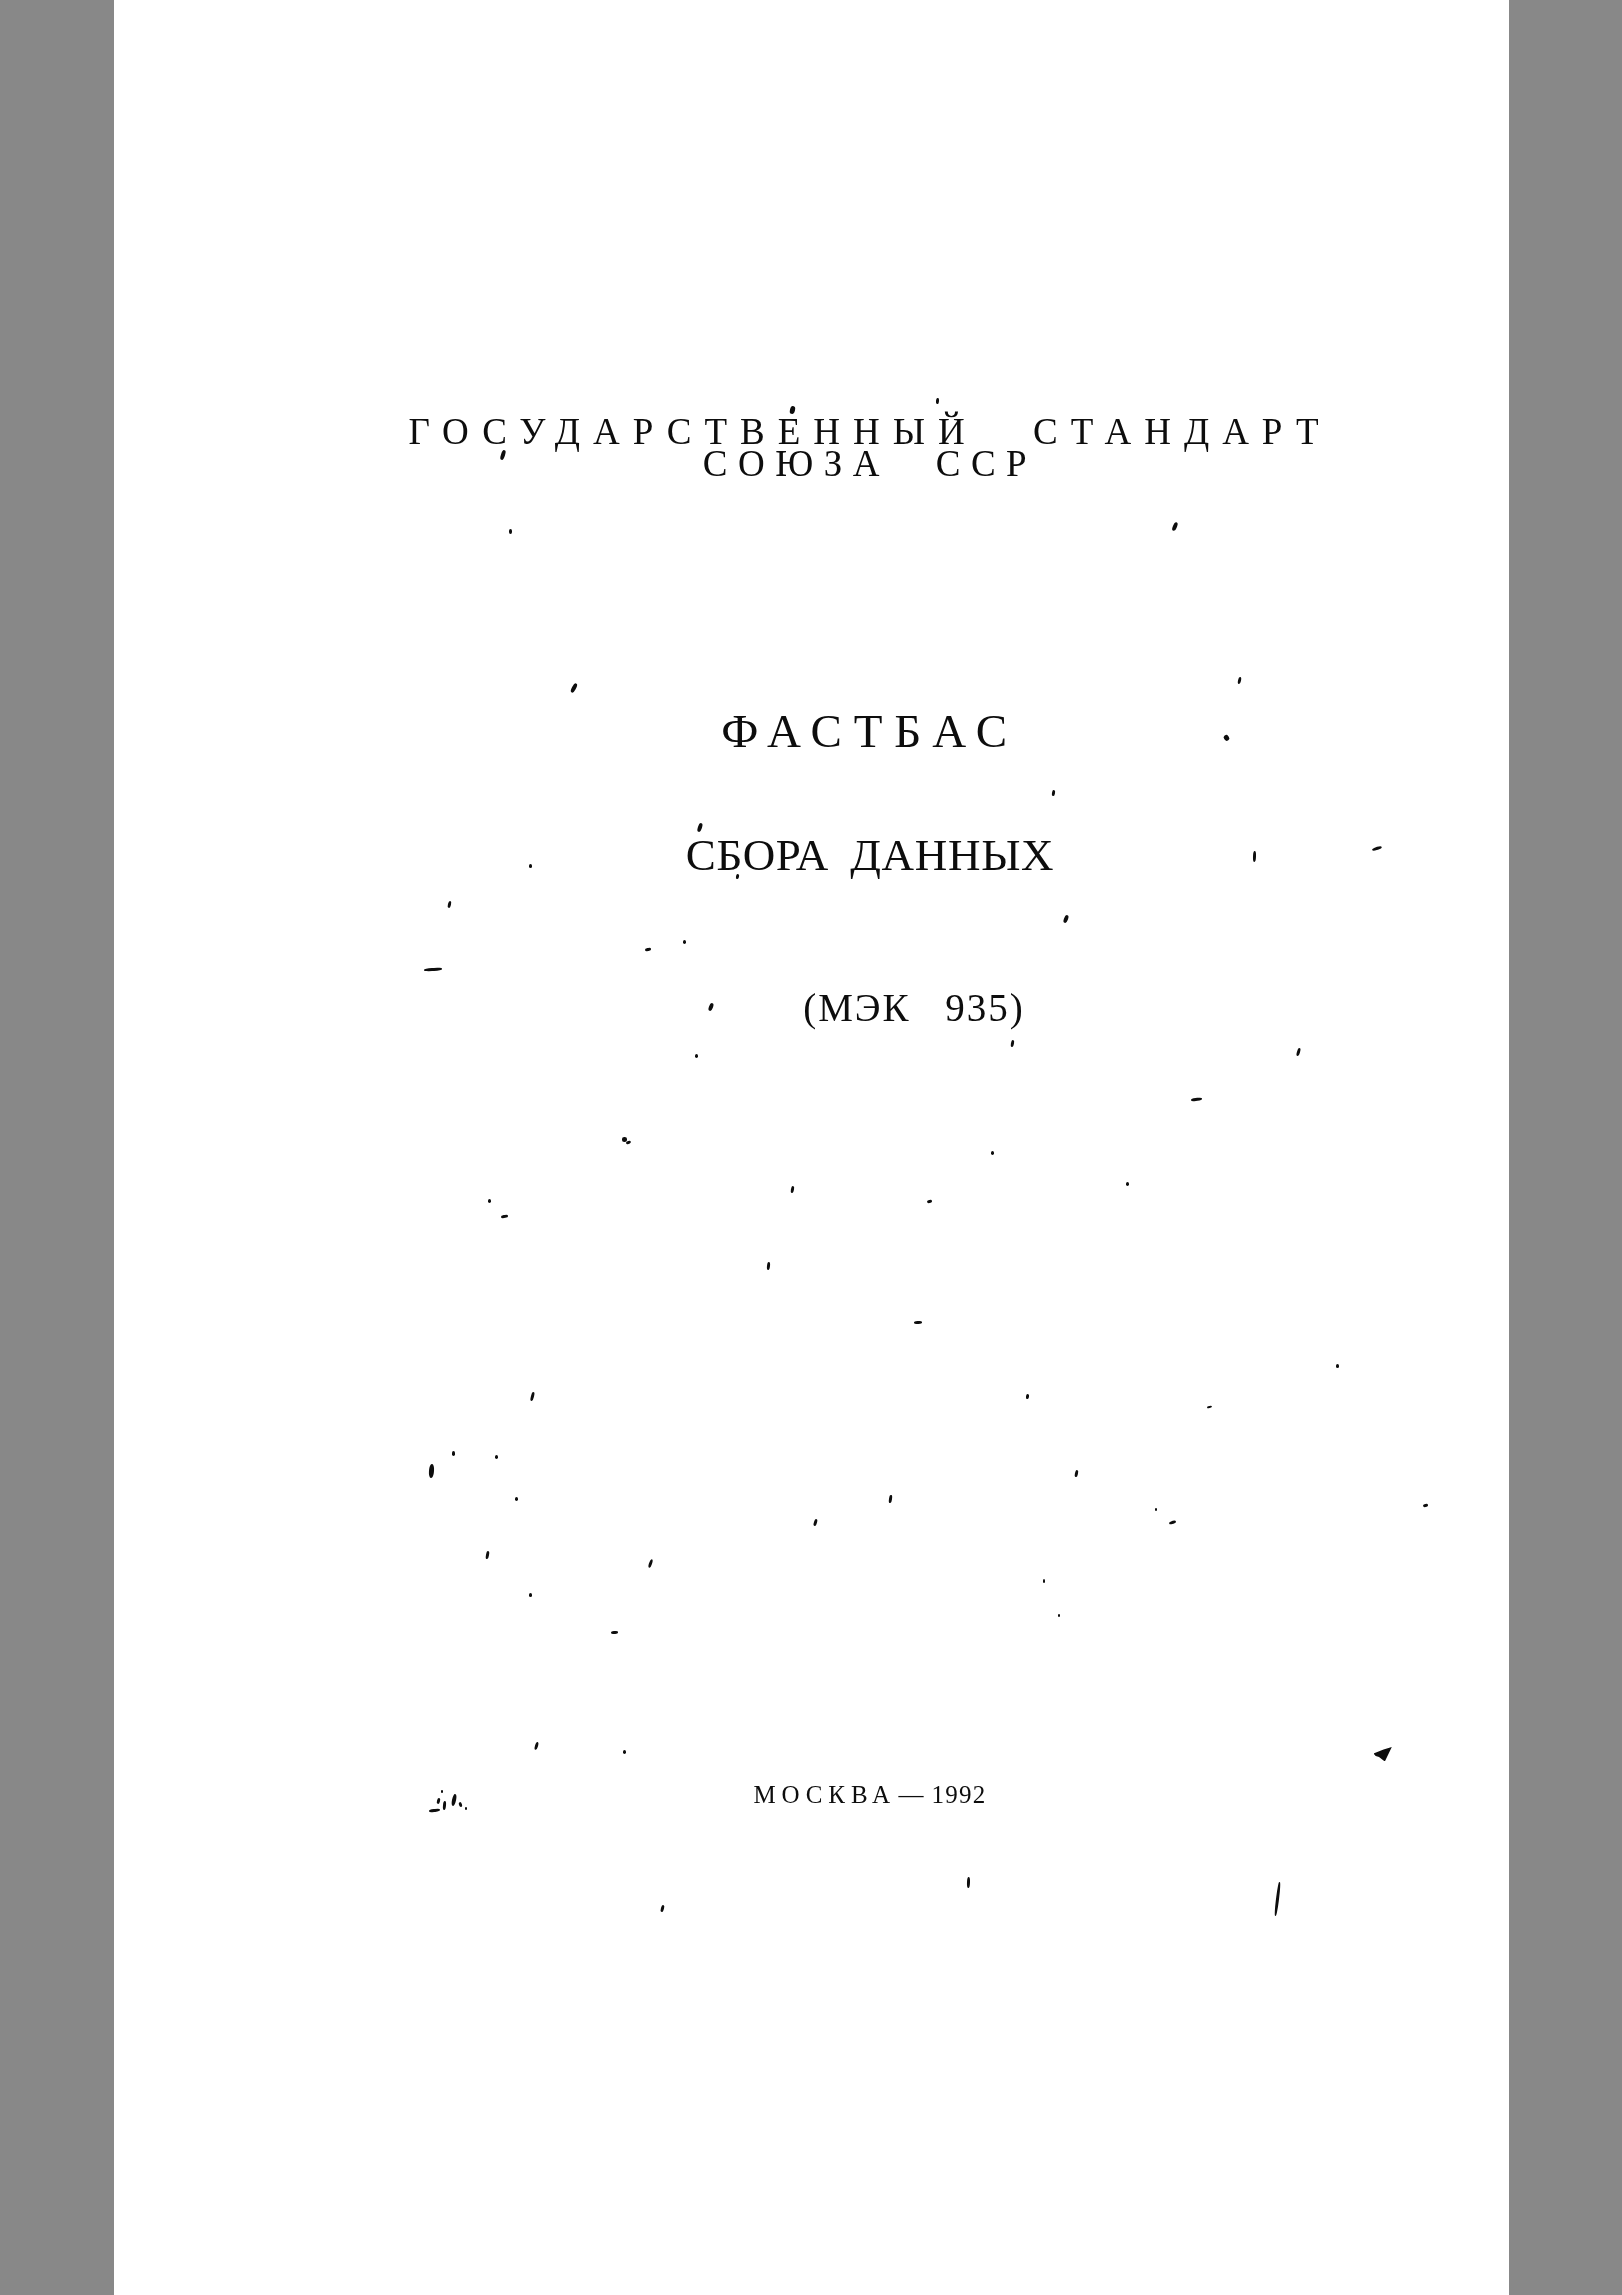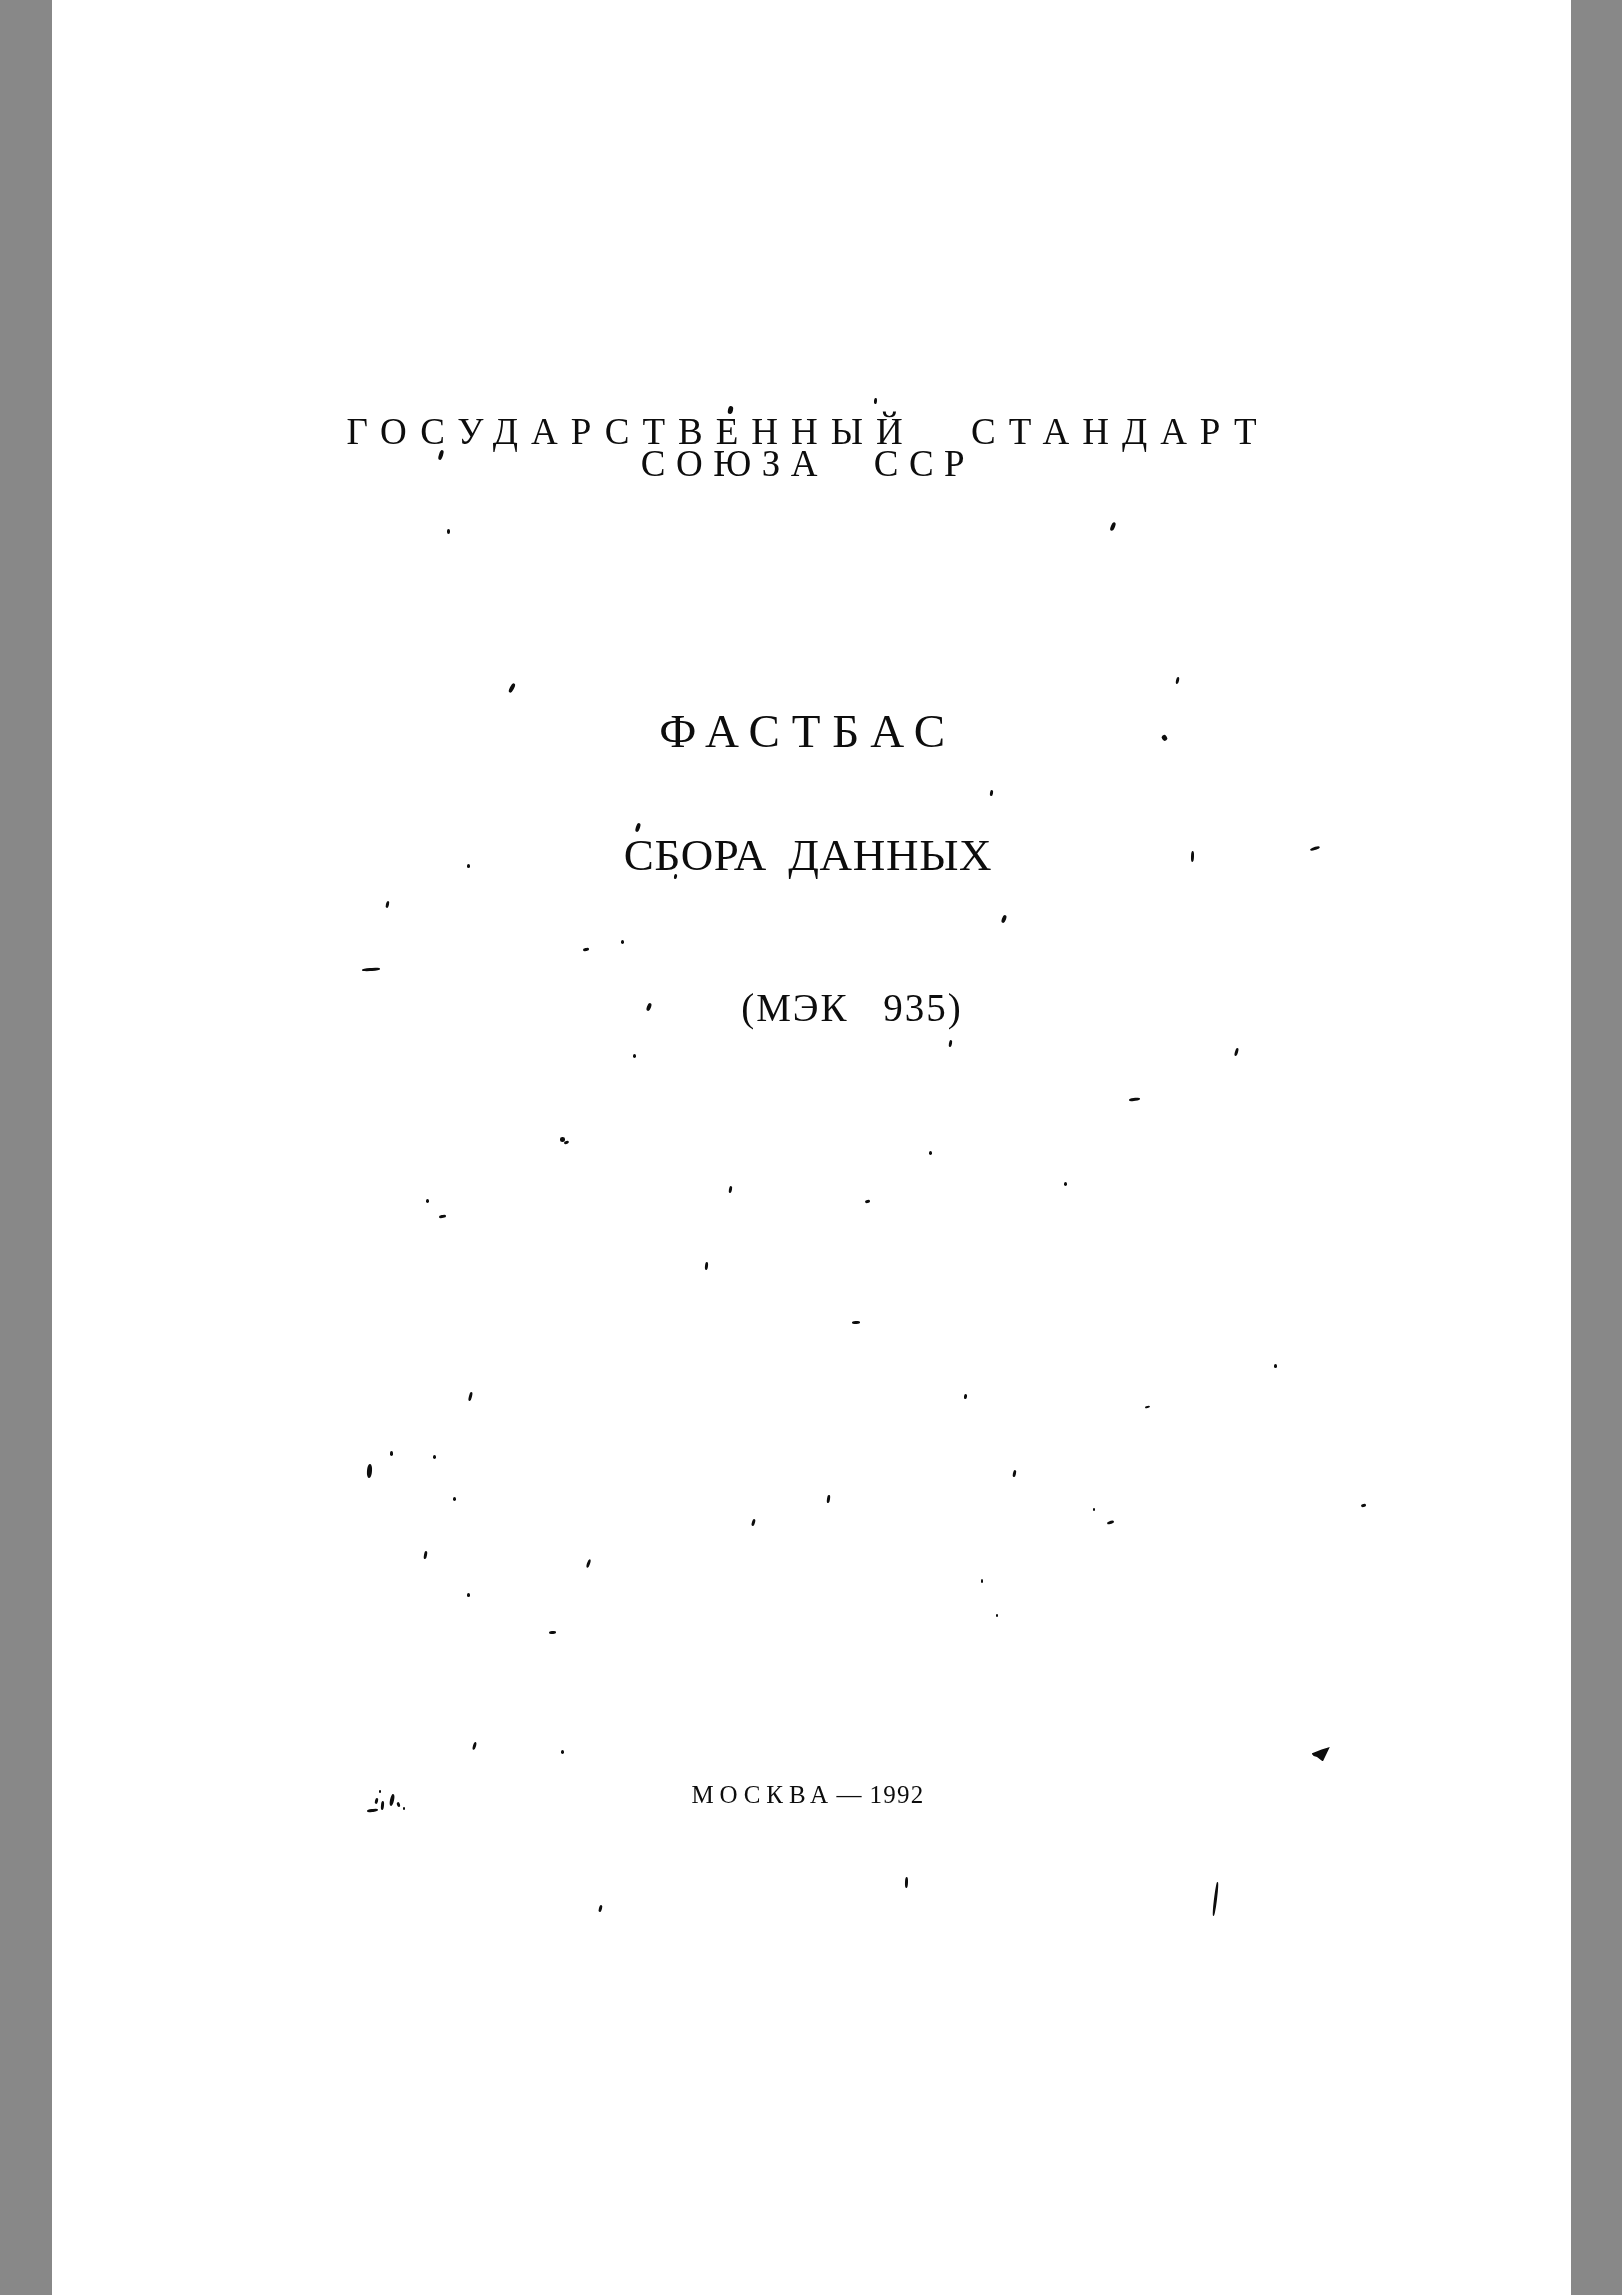--- a/index.html
+++ b/index.html
@@ -2,21 +2,21 @@
 <html style="--ink: #0d0d0d; --paper: #ffffff;font-size:10.5px"><head>
 <meta charset="utf-8">
 <style>
   :root{
     --ink:#0d0d0d;
     --paper:#ffffff;
   }
   html,body{margin:0;padding:0;background:#888;}
   .page{
     position:relative;
-    width:1519px;
+    width:1395px;
     height:2295px;
     background:var(--paper);
     overflow:hidden;
     margin:0 auto;
   }
   
   .line{
     position:absolute;
     left:0;
     width:1513px;

